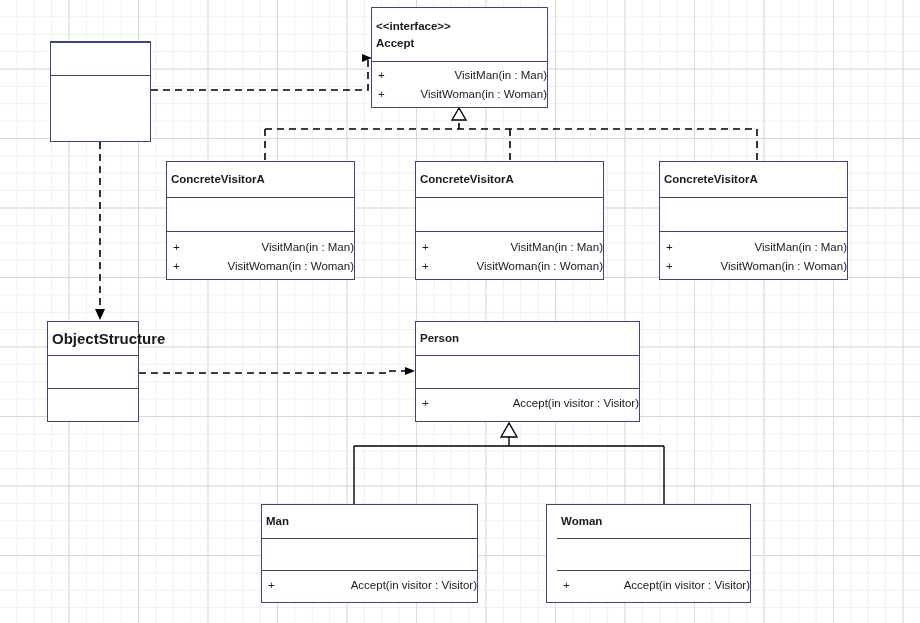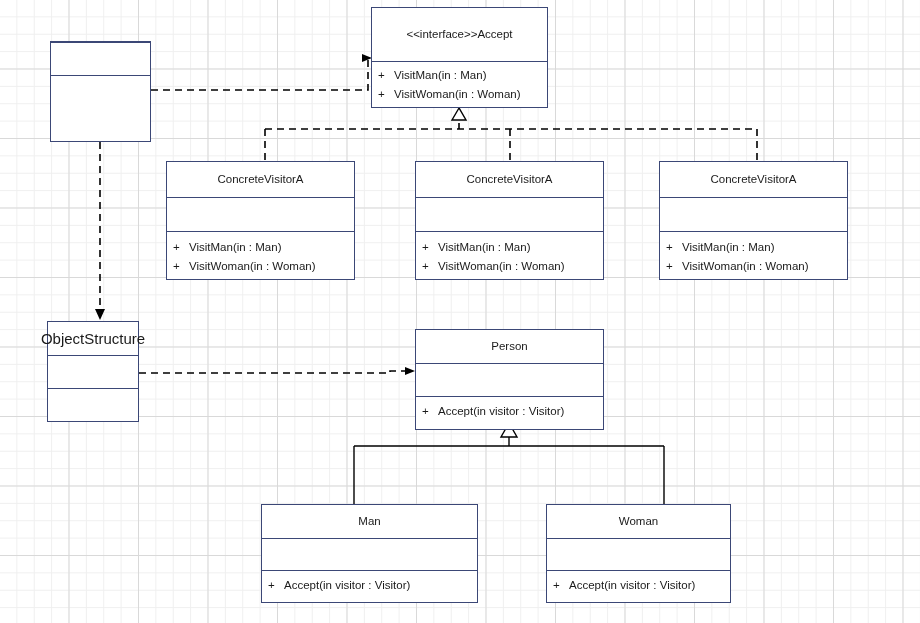--- a/index.html
+++ b/index.html
@@ -40,29 +40,30 @@
     box-sizing: border-box;
     border: 1px solid #3b4776;
     background: #ffffff;
     display: flex;
     flex-direction: column;
     z-index: 5;
   }
   .uml-name {
     flex: 0 0 auto;
     display: flex;
-    flex-direction: row;
-    align-items: center;
+    flex-direction: column;
+    align-items: flex-start;
     justify-content: center;
     text-align: center;
     font-size: 11.5px;
     color: #1a1a1a;
     line-height: 1.45;
     padding: 2px 4px;
     box-sizing: border-box;
+    font-weight: bold;
   }
   .uml-name .stereo {
     display: block;
     white-space: nowrap;
   }
   .uml-attrs {
     flex: 0 0 auto;
     border-top: 1px solid #3b4776;
     box-sizing: border-box;
   }
@@ -83,20 +84,21 @@
     padding-left: 6px;
     white-space: nowrap;
   }
   .op-vis {
     width: 16px;
     flex: 0 0 16px;
     text-align: left;
   }
   .op-sig {
     flex: 1 1 auto;
+    text-align: right;
   }
   
   #cls-client        { left: 50px;  top: 41px;  width: 101px; height: 101px; }
   #cls-client .uml-name  { height: 33px; }
   #cls-client .uml-attrs { height: 33px; }
   #cls-client .uml-ops   { padding: 0; }
 
   #cls-visitor       { left: 371px; top: 7px;   width: 177px; height: 101px; }
   #cls-visitor .uml-name  { height: 53px; }
   #cls-visitor .uml-ops   { padding-top: 4px; }
@@ -111,31 +113,31 @@
 
   #cls-cva3          { left: 659px; top: 161px; width: 189px; height: 119px; }
   #cls-cva3 .uml-name  { height: 35px; }
   #cls-cva3 .uml-attrs { height: 34px; }
 
   #cls-objstruct     { left: 47px;  top: 321px; width: 92px;  height: 101px; }
   #cls-objstruct .uml-name  { height: 33px; font-size: 15px; }
   #cls-objstruct .uml-attrs { height: 33px; }
   #cls-objstruct .uml-ops   { padding: 0; }
 
-  #cls-person        { left: 415px; top: 329px; width: 189px; height: 101px; }
+  #cls-person        { left: 415px; top: 321px; width: 225px; height: 101px; }
   #cls-person .uml-name  { height: 33px; }
   #cls-person .uml-attrs { height: 33px; }
   #cls-person .uml-ops   { padding-top: 5px; }
 
   #cls-man           { left: 261px; top: 504px; width: 217px; height: 99px; }
   #cls-man .uml-name  { height: 33px; }
   #cls-man .uml-attrs { height: 32px; }
   #cls-man .uml-ops   { padding-top: 5px; }
 
-  #cls-woman         { left: 546px; top: 504px; width: 185px; height: 99px; }
+  #cls-woman         { left: 546px; top: 504px; width: 205px; height: 99px; padding-left: 10px; }
   #cls-woman .uml-name  { height: 33px; }
   #cls-woman .uml-attrs { height: 32px; }
   #cls-woman .uml-ops   { padding-top: 5px; }
 </style>
 </head>
 <body>
 
 <div id="canvas">
 
   <svg id="svg-layer" width="920" height="623" viewBox="0 0 920 623">

